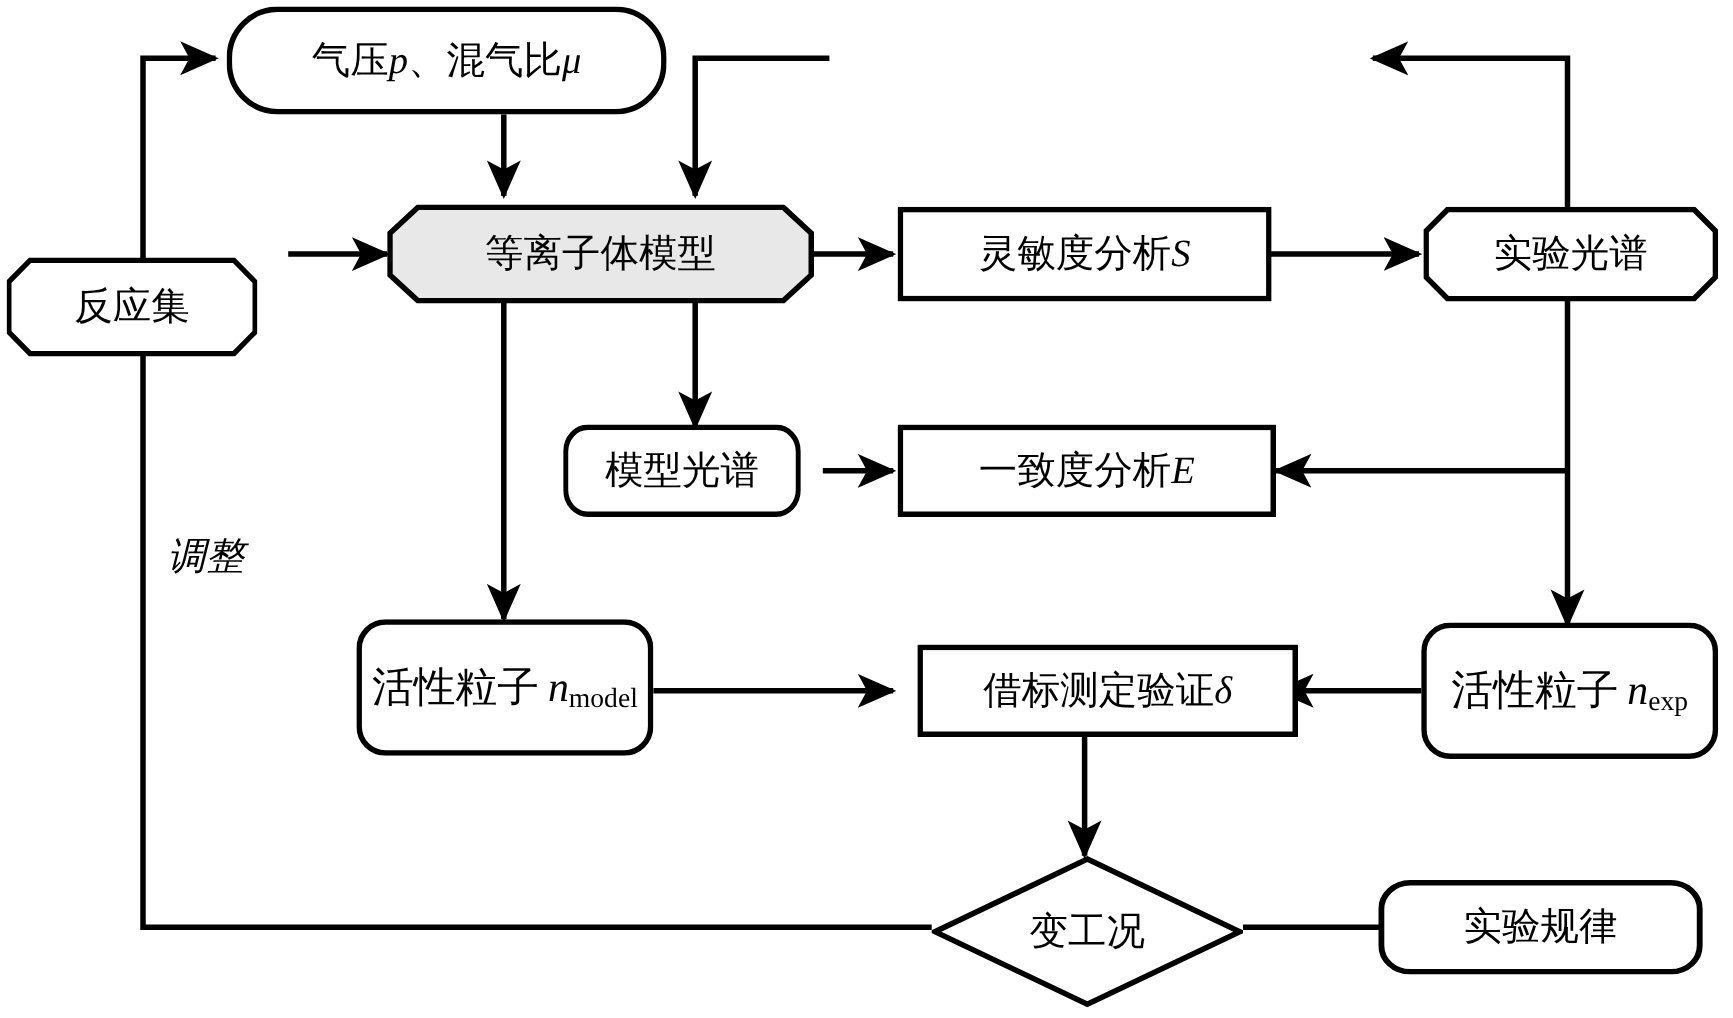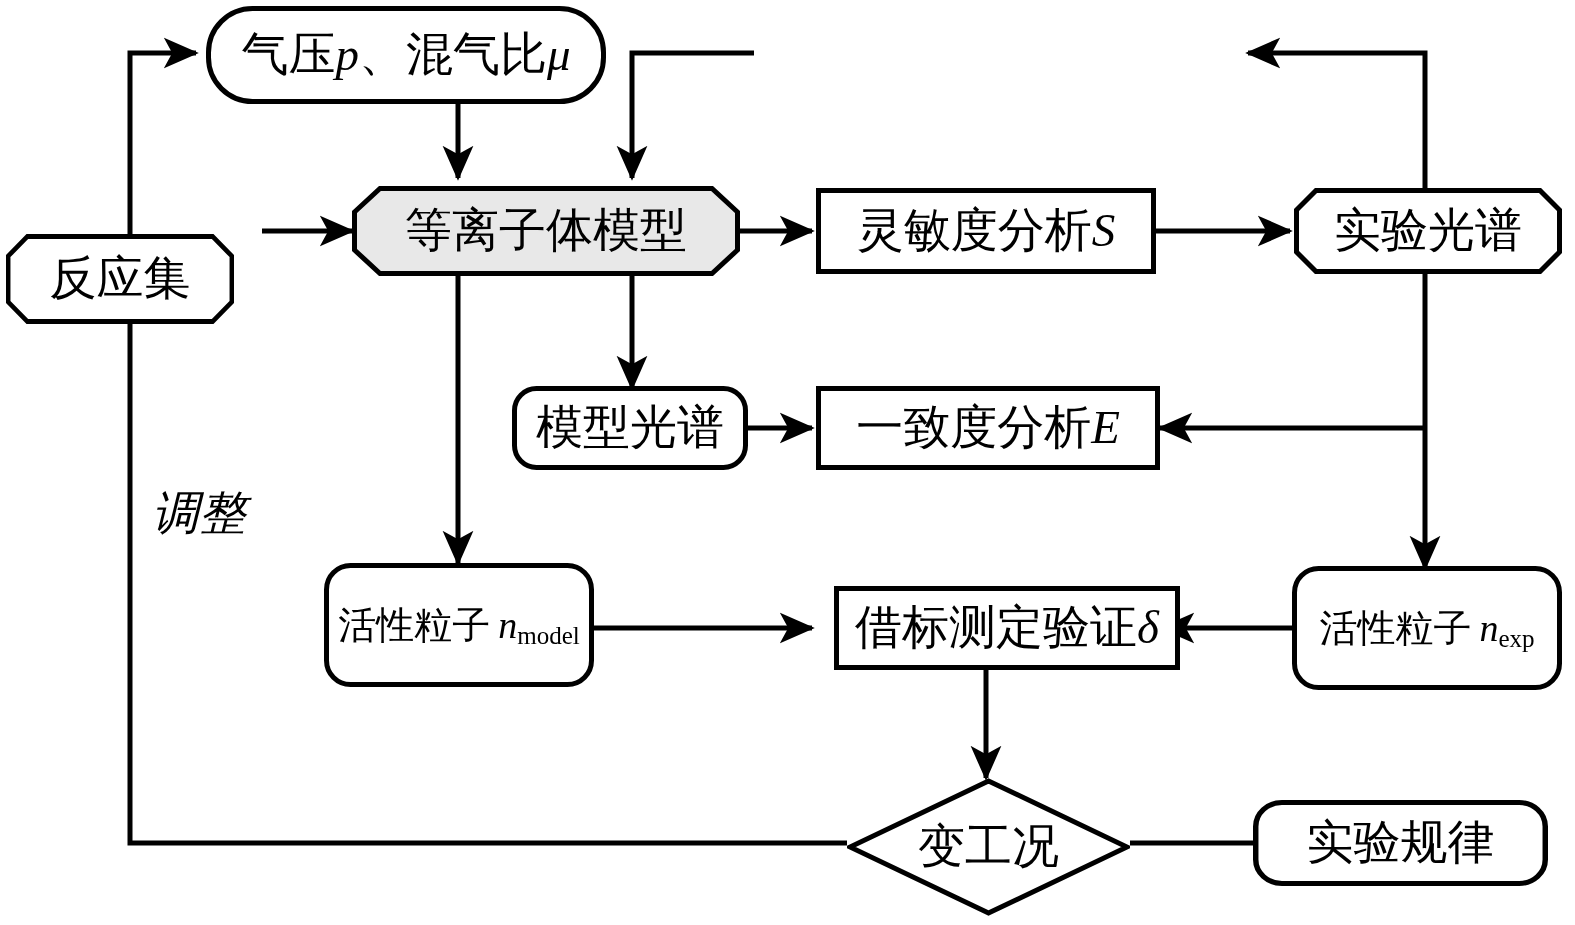--- a/index.html
+++ b/index.html
@@ -40,21 +40,21 @@
   }
   .cjk { font-family: "Liberation Serif", "DejaVu Serif", serif; }
   .mathit { font-style: italic; font-family: "Liberation Serif","DejaVu Serif",serif; }
   .mathup { font-style: normal; font-family: "Liberation Serif","DejaVu Serif",serif; }
   sub {
     font-size: 0.66em;
     vertical-align: -0.22em;
     font-style: normal;
     line-height: 0;
   }
-  .t40 { font-size: 47px; }
+  .t40 { font-size: 35px; }
   .t38 { font-size: 38px; }
   .two-line { flex-direction: row; line-height: 1.12; }
   .free-label {
     position: absolute;
     color: #000;
     white-space: nowrap;
   }
 </style>
 </head>
 <body>
@@ -132,21 +132,21 @@
     <span class="label cjk">等离子体模型</span>
   </div>
 
   <div class="node t40" style="left:1294px; top:188px; width:268px; height:86px;">
     <svg class="shape" viewBox="0 0 268 86" preserveAspectRatio="none">
       <polygon points="2.5,22 22,2.5 246,2.5 265.5,22 265.5,64 246,83.5 22,83.5 2.5,64" fill="#fff" stroke="#000" stroke-width="5"></polygon>
     </svg>
     <span class="label cjk">实验光谱</span>
   </div>
 
-  <div class="node t40" style="left:512px; top:386px; width:236px; height:84px;">
+  <div class="node t40" style="left:512px; top:386px; width:216px; height:84px;">
     <svg class="shape" viewBox="0 0 236 84" preserveAspectRatio="none">
       <rect x="2.5" y="2.5" width="231" height="79" rx="22" ry="22" fill="#fff" stroke="#000" stroke-width="5"></rect>
     </svg>
     <span class="label cjk">模型光谱</span>
   </div>
 
   <div class="node t40" style="left:816px; top:386px; width:344px; height:84px;">
     <svg class="shape" viewBox="0 0 344 84" preserveAspectRatio="none">
       <rect x="2.5" y="2.5" width="339" height="79" fill="#fff" stroke="#000" stroke-width="5"></rect>
     </svg>

